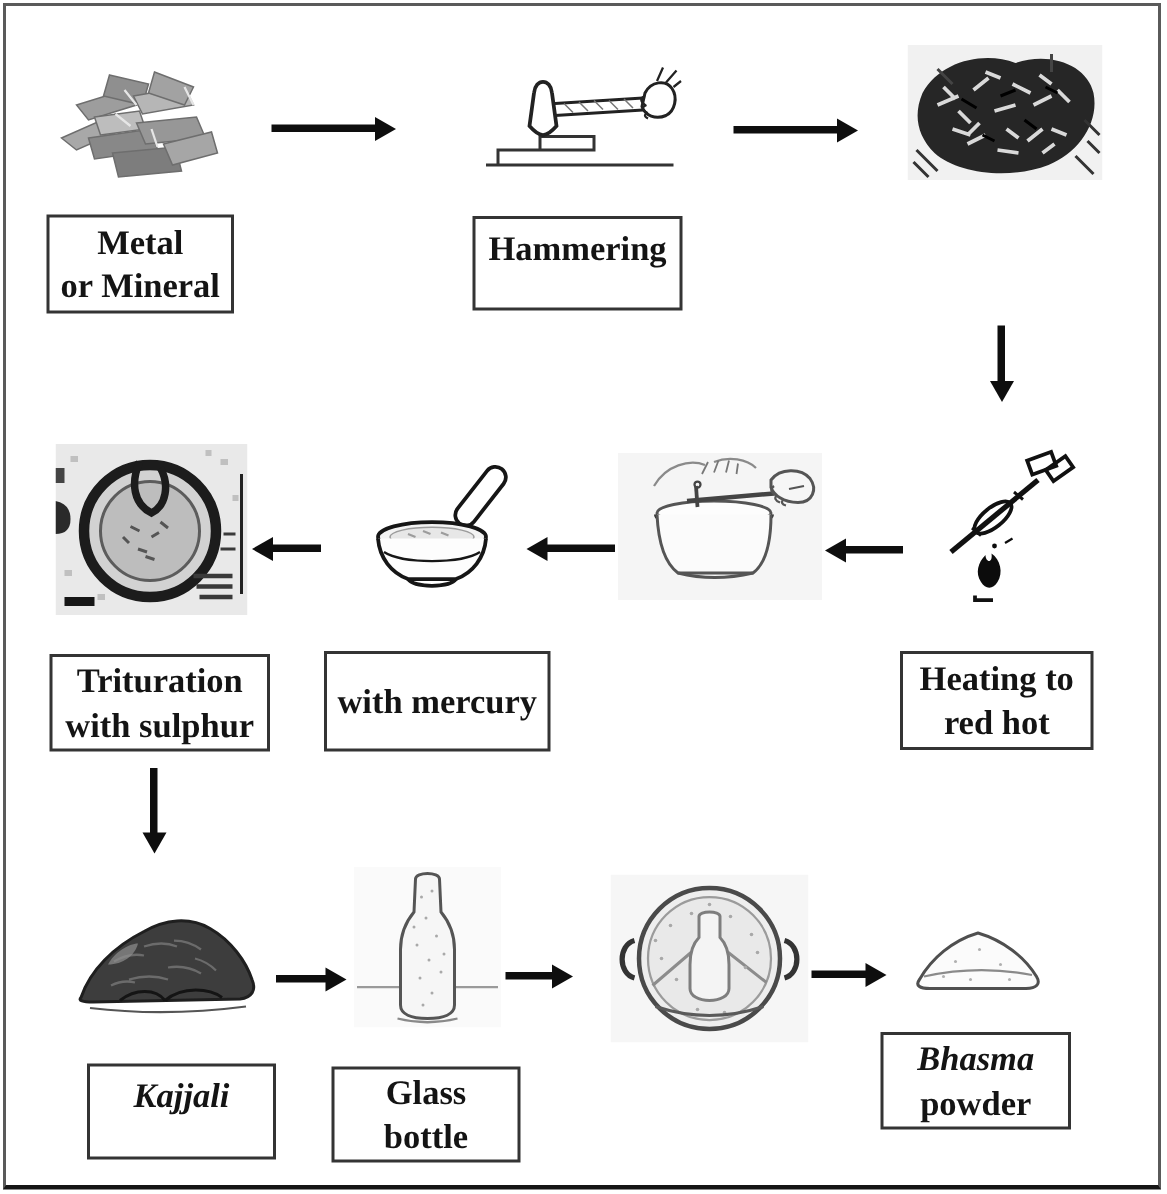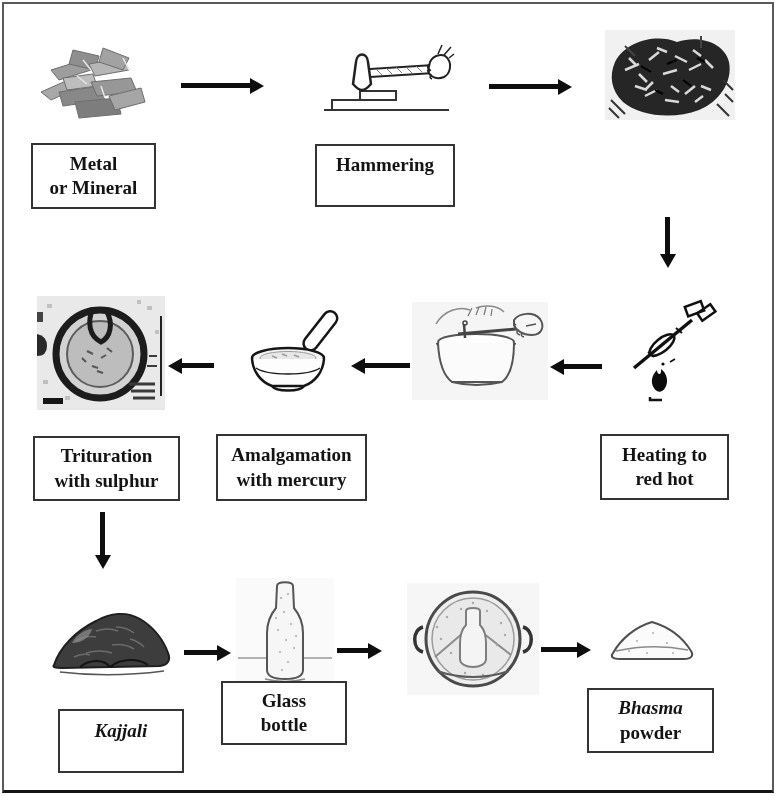--- a/index.html
+++ b/index.html
@@ -10,21 +10,21 @@
   .frame{
     position:absolute;left:2px;top:2px;right:4px;bottom:3px;
     border:2px solid #5a5a5a;border-bottom:3px solid #151515;
     pointer-events:none;
   }
   .pic{position:absolute;}
   .pic svg{display:block;}
   .box{
     position:absolute;border:2px solid #343434;background:#ffffff;
     display:flex;flex-direction:column;align-items:center;justify-content:center;
-    text-align:center;font-weight:bold;font-size:19px;line-height:1.28;color:#141414;
+    text-align:center;font-weight:bold;font-size:23px;line-height:1.28;color:#141414;
     box-sizing:border-box;
   }
   .box.hi{padding-bottom:20px;}
   .italic{font-style:italic;}
   .arr{position:absolute;background:#0e0e0e;}
   .arr.h{height:5px;}
   .arr.v{width:5px;}
   .arr.right::after{
     content:"";position:absolute;right:-13px;top:-5.5px;
     border-left:14px solid #0e0e0e;border-top:8px solid transparent;border-bottom:8px solid transparent;
@@ -165,21 +165,20 @@
       <path d="M124,20 V100" stroke="#222" stroke-width="2" fill="none"></path>
       <path d="M112,60 h8 M110,70 h10" stroke="#3a3a3a" stroke-width="2" fill="none"></path>
     </svg>
   </div>
 
   <div class="box" style="left:600px;top:434px;width:129px;height:66px;">
     <span>Heating to</span>
     <span>red hot</span>
   </div>
   <div class="box" style="left:216px;top:434px;width:151px;height:67px;">
-    <span>Amalgamation</span>
     <span>with mercury</span>
   </div>
   <div class="box" style="left:33px;top:436px;width:147px;height:65px;">
     <span>Trituration</span>
     <span>with sulphur</span>
   </div>
 
   <div class="arr h left" style="left:563px;top:364px;width:39px;"></div>
   <div class="arr h left" style="left:364px;top:363px;width:46px;"></div>
   <div class="arr h left" style="left:181px;top:363px;width:33px;"></div>
@@ -256,21 +255,21 @@
         <circle cx="40" cy="40" r="1"></circle>
           <circle cx="66" cy="40" r="1"></circle>
           <circle cx="22" cy="38" r="1"></circle>
       </g>
     </svg>
   </div>
 
   <div class="box hi" style="left:58px;top:709px;width:126px;height:64px;">
     <span class="italic">Kajjali</span>
   </div>
-  <div class="box" style="left:221px;top:681px;width:126px;height:64px;">
+  <div class="box" style="left:221px;top:711px;width:126px;height:64px;">
     <span>Glass</span>
     <span>bottle</span>
   </div>
   <div class="box" style="left:587px;top:688px;width:127px;height:65px;">
     <span class="italic">Bhasma</span>
     <span>powder</span>
   </div>
 
   <div class="arr h right" style="left:184px;top:650px;width:34px;"></div>
   <div class="arr h right" style="left:337px;top:648px;width:32px;"></div>

